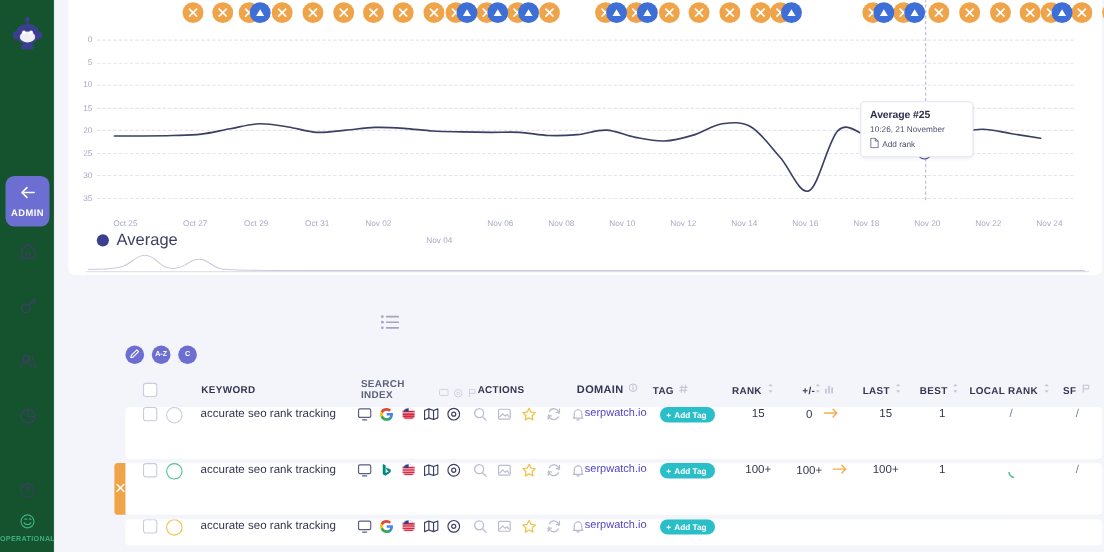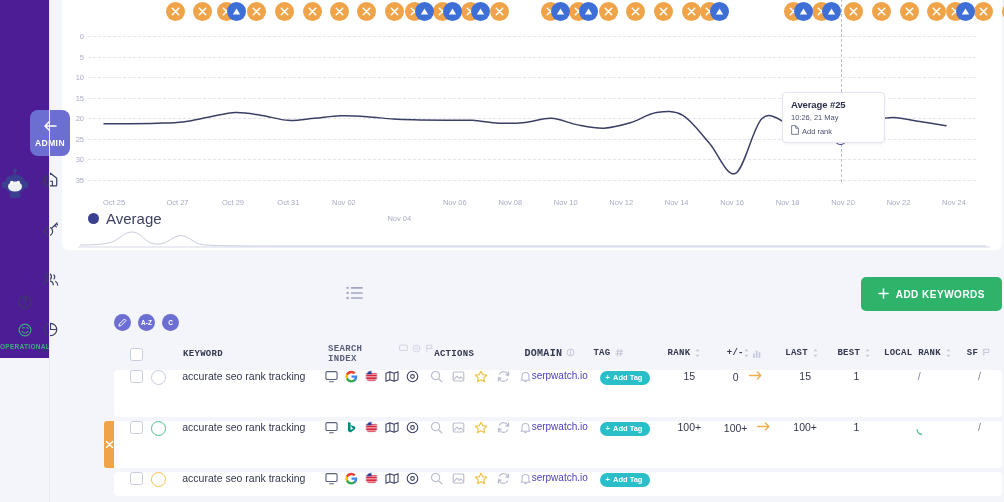--- a/index.html
+++ b/index.html
@@ -7,22 +7,22 @@
   body {
     font-family: "Liberation Sans", sans-serif;
     background: #f4f5fa;
     color: #2b2f4a;
     -webkit-font-smoothing: antialiased;
   }
   #app { position: relative; width: 1004px; height: 502px; display: flex; }
 
   
   .sidebar {
-    width: 50px; height: 358px; background: #4c1d95;
-    display: flex; flex-direction: row; align-items: center;
+    width: 50px; height: 502px; background: #14532d;
+    display: flex; flex-direction: column; align-items: center;
     flex: 0 0 50px; position: relative; z-index: 20;
   }
   .logo { margin-top: 12px; width: 36px; height: 40px; display:flex; align-items:center; justify-content:center; }
   .nav-mid { margin-top: 108px; display: flex; flex-direction: column; align-items: center; }
   .admin-btn {
     width: 40px; height: 46px; border-radius: 8px; background: #6c6fd1;
     display: flex; flex-direction: column; align-items: center; justify-content: center;
     color: #fff; gap: 2px;
   }
   .admin-btn .lbl { font-size: 8.5px; font-weight: 700; letter-spacing: .4px; }
@@ -98,21 +98,21 @@
     display: flex; align-items: center; justify-content: center;
     color: #fff; font-size: 6.5px; font-weight: 700;
   }
 
   
   .table { position: absolute; left: 64px; top: 338px; width: 888px; }
   .thead {
     display: flex; align-items: center; height: 32px;
     font-size: 9px; font-weight: 700; color: #33374f; letter-spacing: .3px;
   }
-  .thead .th { display: flex; align-items: flex-start; gap: 4px; font-family: Liberation Mono, monospace; }
+  .thead .th { display: flex; align-items: flex-end; gap: 4px; }
   .trow {
     display: flex; align-items: flex-start; height: 47px;
     background: #fff; border-radius: 4px; margin-bottom: 4px;
     font-size: 10.5px; color: #33374f; position: relative;
   }
   .trow.partial { height: 24px; overflow: hidden; }
   .marker {
     position: absolute; left: -10px; top: 0; width: 10px; height: 47px;
     background: #f0a44a; border-radius: 3px 0 0 3px;
     display: flex; align-items: center; justify-content: center; color: #fff;
@@ -454,21 +454,21 @@
 
         <svg id="line-svg" width="940" height="170" viewBox="0 0 940 170" style="position:absolute;left:0;top:0;overflow:visible">
           <path id="series-path" fill="none" stroke="#3b3f63" stroke-width="1.5" stroke-linejoin="round" stroke-linecap="round" d="M 42 95.63428571428571 C 46.385416666666664 95.63428571428571, 59.541666666666664 95.70285714285714, 68.3125 95.63428571428571 C 77.08333333333333 95.56571428571428, 85.85416666666667 95.49714285714285, 94.625 95.22285714285714 C 103.39583333333333 94.94857142857143, 112.16666666666667 95.01714285714284, 120.9375 93.98857142857142 C 129.70833333333334 92.96, 138.47916666666666 90.62857142857143, 147.25 89.05142857142857 C 156.02083333333334 87.47428571428571, 164.79166666666666 84.8, 173.5625 84.52571428571429 C 182.33333333333334 84.25142857142858, 191.10416666666666 86.10285714285715, 199.875 87.4057142857143 C 208.64583333333334 88.70857142857145, 217.41666666666666 91.86285714285714, 226.1875 92.34285714285714 C 234.95833333333334 92.82285714285715, 243.72916666666666 91.03999999999999, 252.5 90.28571428571428 C 261.2708333333333 89.53142857142856, 270.0416666666667 88.09142857142857, 278.8125 87.81714285714285 C 287.5833333333333 87.54285714285714, 296.3541666666667 88.0914285714286, 305.125 88.64000000000001 C 313.8958333333333 89.18857142857144, 322.6666666666667 90.56, 331.4375 91.10857142857142 C 340.2083333333333 91.65714285714284, 348.9791666666667 91.72571428571428, 357.75 91.93142857142857 C 366.5208333333333 92.13714285714286, 375.2916666666667 92.27428571428571, 384.0625 92.34285714285714 C 392.8333333333333 92.41142857142857, 401.6041666666667 91.86285714285714, 410.375 92.34285714285714 C 419.1458333333333 92.82285714285715, 427.9166666666667 94.88, 436.6875 95.22285714285714 C 445.4583333333333 95.56571428571428, 454.2291666666667 95.22285714285714, 463 94.39999999999999 C 471.7708333333333 93.57714285714285, 480.5416666666667 89.8742857142857, 489.3125 90.28571428571428 C 498.0833333333333 90.69714285714285, 506.8541666666667 95.22285714285715, 515.625 96.86857142857144 C 524.3958333333334 98.51428571428573, 533.1666666666666 100.50285714285714, 541.9375 100.16 C 550.7083333333334 99.81714285714285, 559.4791666666666 97.41714285714286, 568.25 94.81142857142858 C 577.0208333333334 92.2057142857143, 585.7916666666666 85.76, 594.5625 84.52571428571429 C 603.3333333333334 83.29142857142857, 612.1041666666666 82.33142857142857, 620.875 87.4057142857143 C 629.6458333333334 92.48000000000002, 638.4166666666666 105.30285714285715, 647.1875 114.97142857142858 C 655.9583333333334 124.64, 664.7291666666666 149.46285714285716, 673.5 145.41714285714286 C 682.2708333333334 141.37142857142857, 691.0416666666666 99.06285714285715, 699.8125 90.69714285714286 C 708.5833333333334 82.33142857142857, 717.3541666666666 93.37142857142857, 726.125 95.22285714285714 C 734.8958333333334 97.07428571428571, 743.6666666666666 101.25714285714287, 752.4375 101.80571428571429 C 761.2083333333334 102.35428571428571, 769.9791666666666 99.9542857142857, 778.75 98.5142857142857 C 787.5208333333334 97.07428571428571, 796.2916666666666 94.67428571428572, 805.0625 93.16571428571429 C 813.8333333333334 91.65714285714286, 822.6041666666666 89.39428571428572, 831.375 89.46285714285715 C 840.1458333333334 89.53142857142858, 848.9166666666666 92.2057142857143, 857.6875 93.57714285714286 C 866.4583333333334 94.94857142857143, 879.6145833333334 97.00571428571429, 884 97.69142857142857"></path>
         </svg>
 
         <div id="cursor-line" style="position: absolute; top: -34px; width: 0px; height: 188px; border-left: 1px dashed rgb(185, 188, 208); left: 778.75px;"></div>
         <div id="hl-point" style="position: absolute; width: 11px; height: 11px; border-radius: 50%; background: rgb(59, 63, 143); border: 2px solid rgb(255, 255, 255); box-shadow: rgb(59, 63, 143) 0px 0px 0px 1px; left: 773.25px; top: 105.357px;"></div>
 
         <div class="tooltip">
           <div class="t-title">Average #25</div>
-          <div class="t-sub">10:26, 21 May</div>
+          <div class="t-sub">10:26, 21 November</div>
           <div class="t-note">
             <span>
               <svg width="8" height="10" viewBox="0 0 9 11">
                   <path d="M.7.6h4.6L8.3 3.4v7H.7z" fill="#fff" stroke="#5a5f7e" stroke-width=".9" stroke-linejoin="round"></path>
                   <path d="M5.3.7v2.8h2.9" fill="none" stroke="#5a5f7e" stroke-width=".9"></path>
                 </svg>
             </span>
             <span>Add rank</span>
           </div>
         </div>
@@ -510,28 +510,20 @@
         <svg width="17" height="14" viewBox="0 0 18 15">
           <circle cx="1.6" cy="2" r="1.3" fill="#a2a6c0"></circle>
             <rect x="5" y="1.2" width="13" height="1.7" rx=".8" fill="#a2a6c0"></rect>
           <circle cx="1.6" cy="7.4" r="1.3" fill="#a2a6c0"></circle>
             <rect x="5" y="6.6" width="13" height="1.7" rx=".8" fill="#a2a6c0"></rect>
           <circle cx="1.6" cy="12.8" r="1.3" fill="#a2a6c0"></circle>
             <rect x="5" y="12" width="13" height="1.7" rx=".8" fill="#a2a6c0"></rect>
         </svg>
       </div>
 
-      <button class="add-kw-btn">
-        <span>
-          <svg width="11" height="11" viewBox="0 0 12 12">
-              <path d="M6 1v10M1 6h10" stroke="#fff" stroke-width="1.7" stroke-linecap="round"></path>
-            </svg>
-        </span>
-        <span>ADD KEYWORDS</span>
-      </button>
     </div>
 
     <div class="chips">
       <div class="chip">
         <span>
           <svg width="9" height="9" viewBox="0 0 10 10">
               <path d="M7.1 1.1 8.9 2.9 3.3 8.5 1 9l.5-2.3Z" fill="none" stroke="#fff" stroke-width="1.1" stroke-linejoin="round"></path>
             </svg>
         </span>
       </div>

